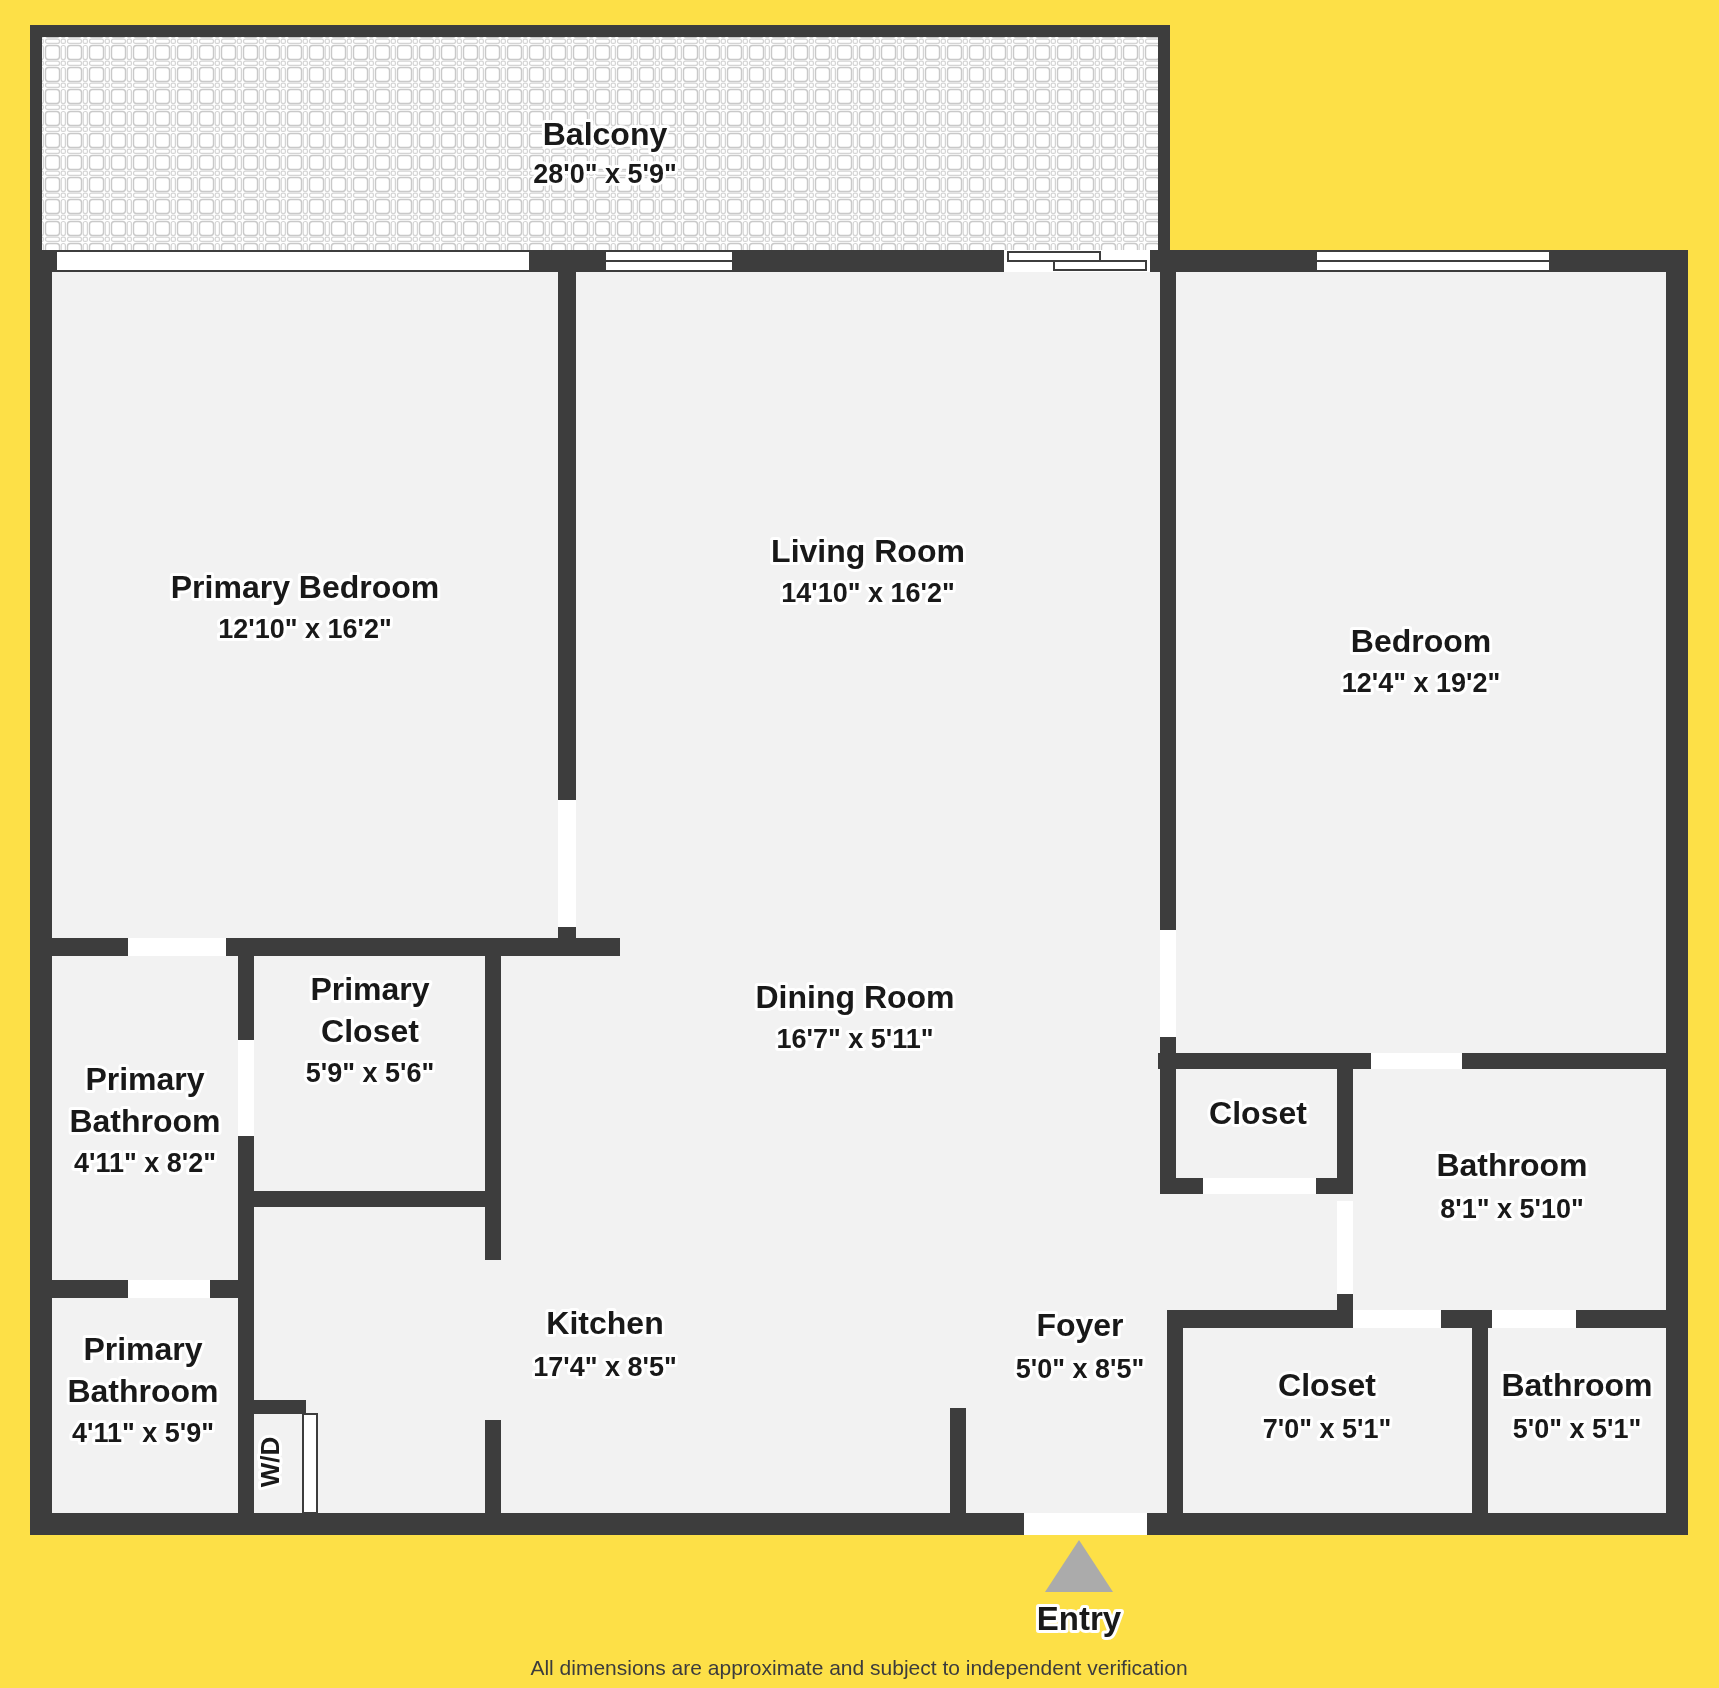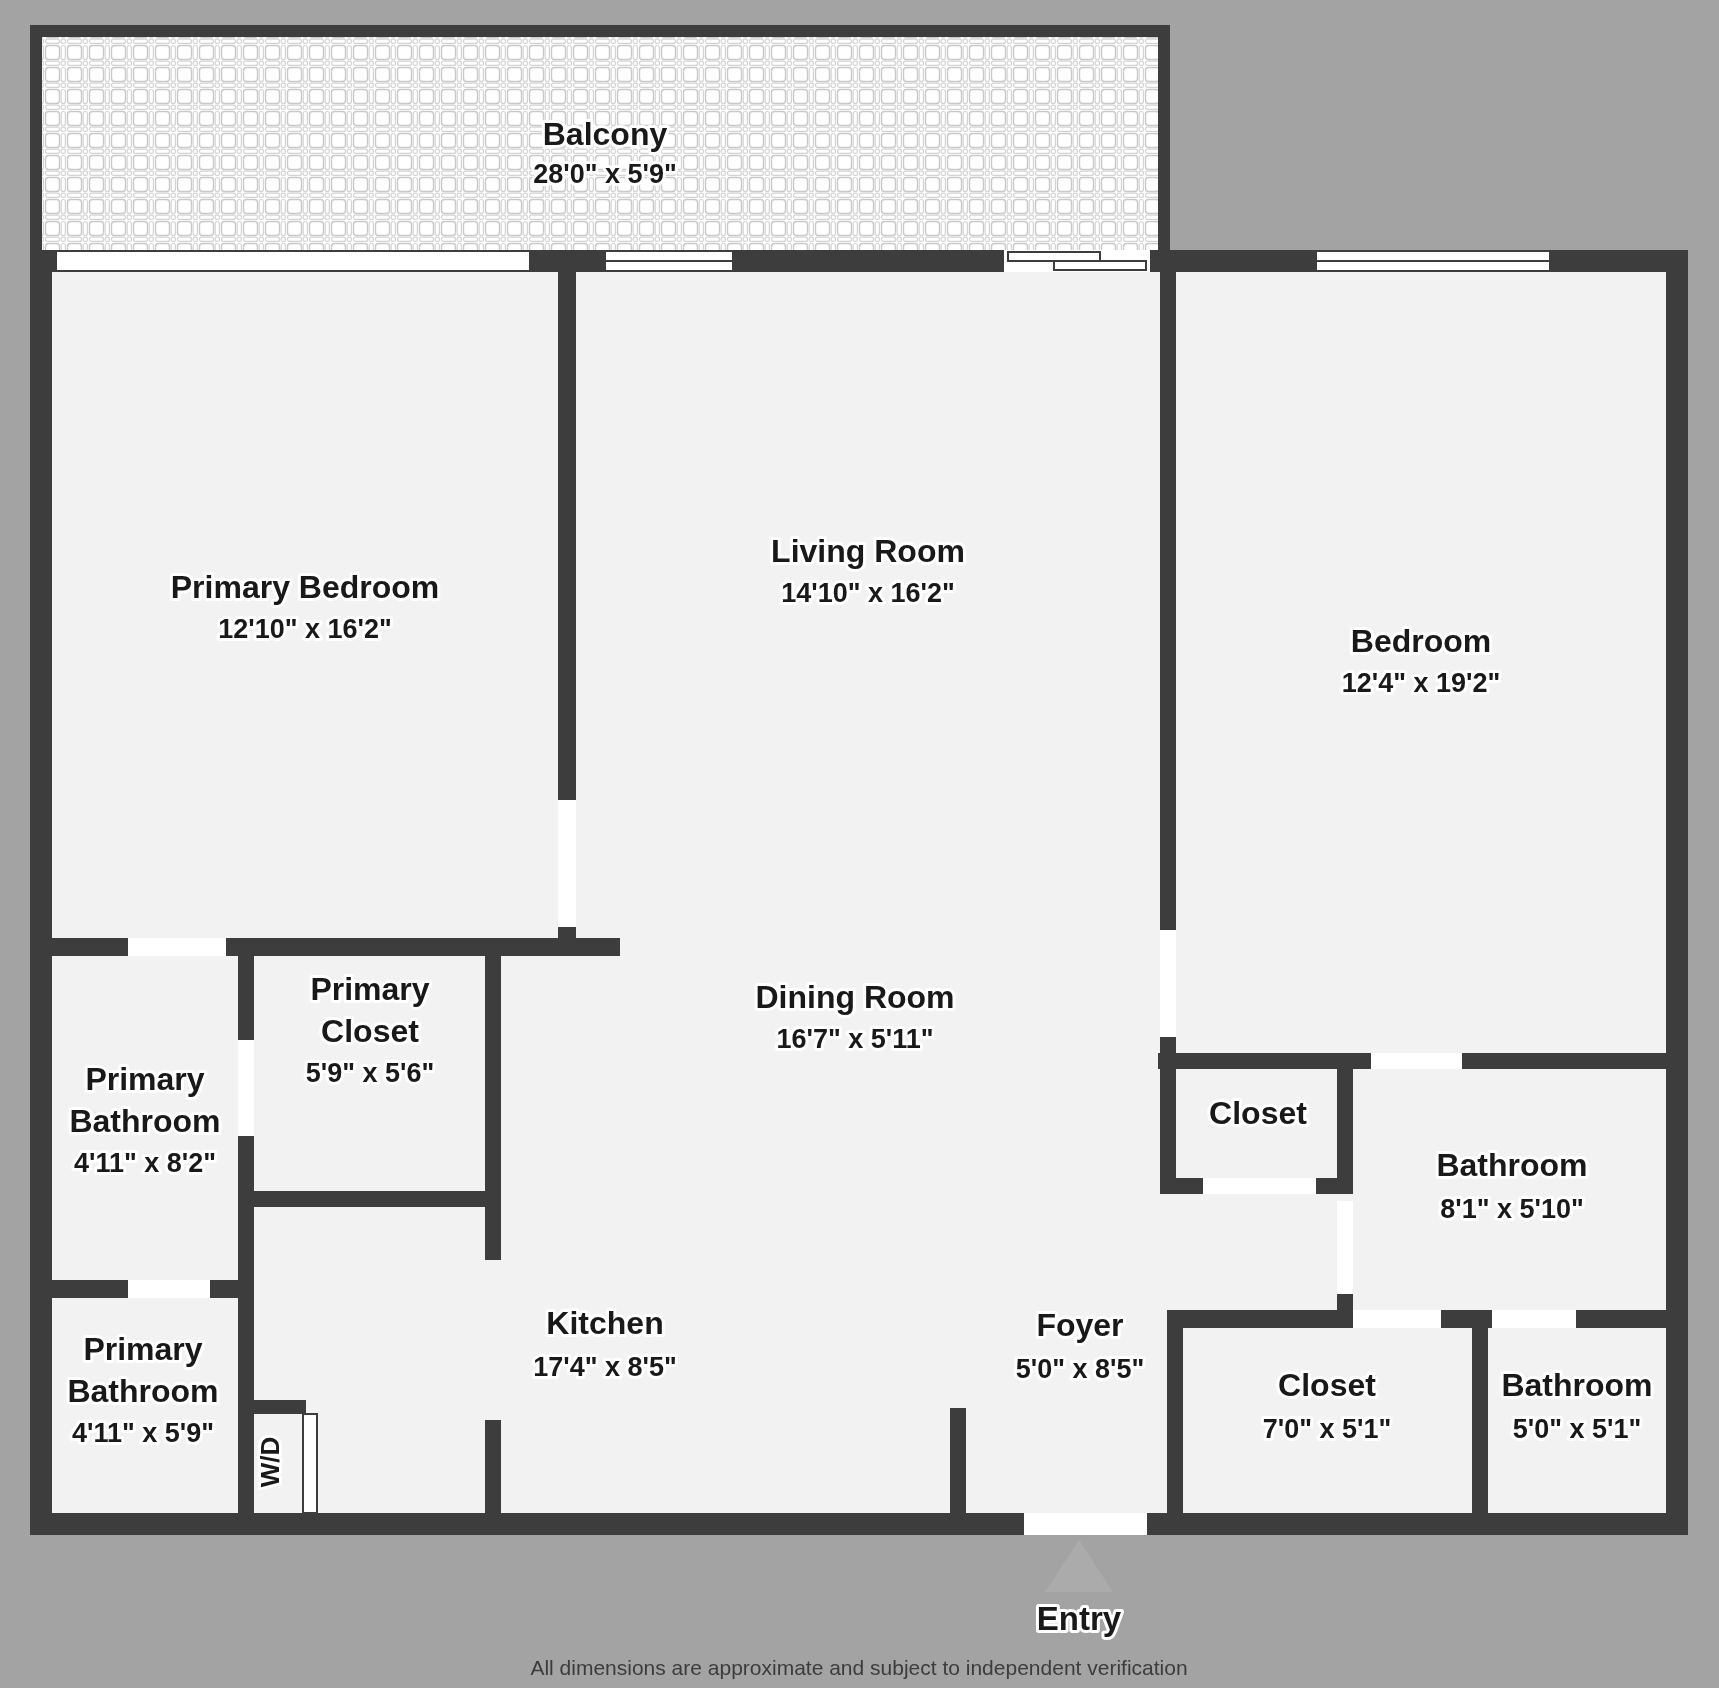--- a/index.html
+++ b/index.html
@@ -5,21 +5,21 @@
   html, body {
     margin: 0;
     padding: 0;
     background: #ffffff;
     font-family: "Liberation Sans", sans-serif;
   }
   .stage {
     position: relative;
     width: 1719px;
     height: 1688px;
-    background: #a3a3a3;
+    background: #fde047;
     overflow: hidden;
   }
   svg { display: block; }
   .lbl {
     font-family: "Liberation Sans", sans-serif;
     font-weight: 700;
     fill: #191919;
     stroke: #ffffff;
     stroke-width: 6px;
     paint-order: stroke;

